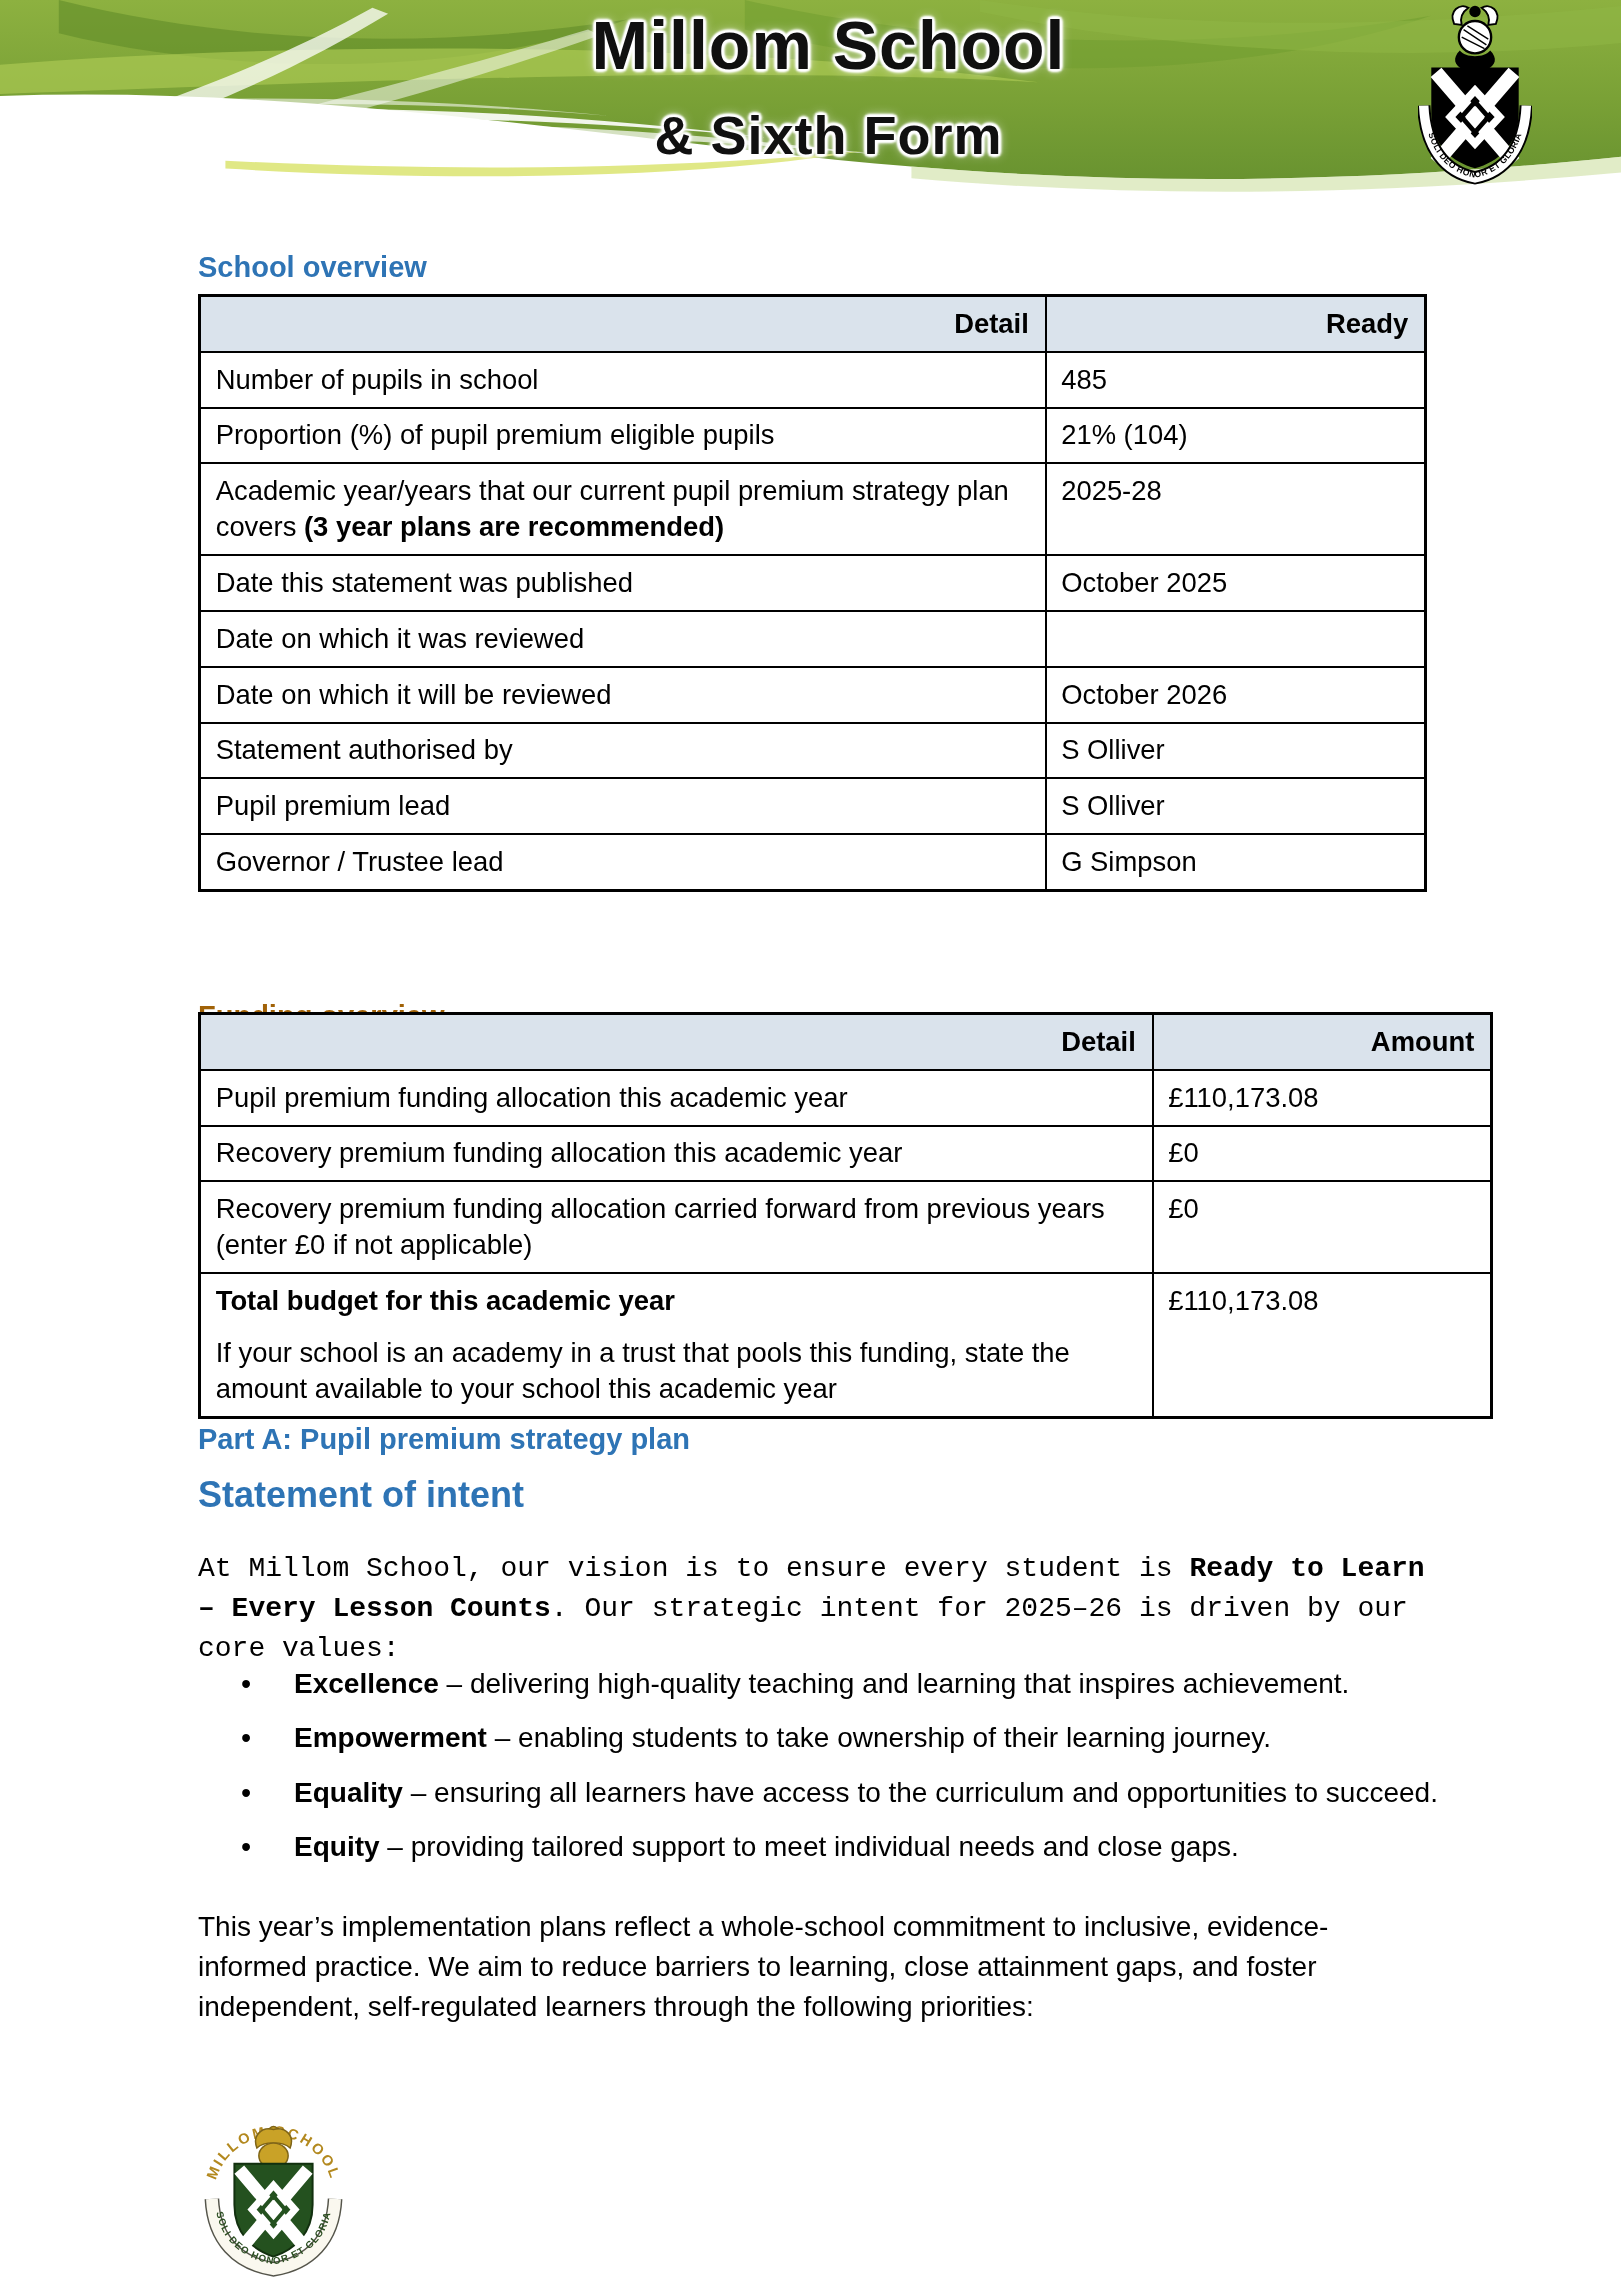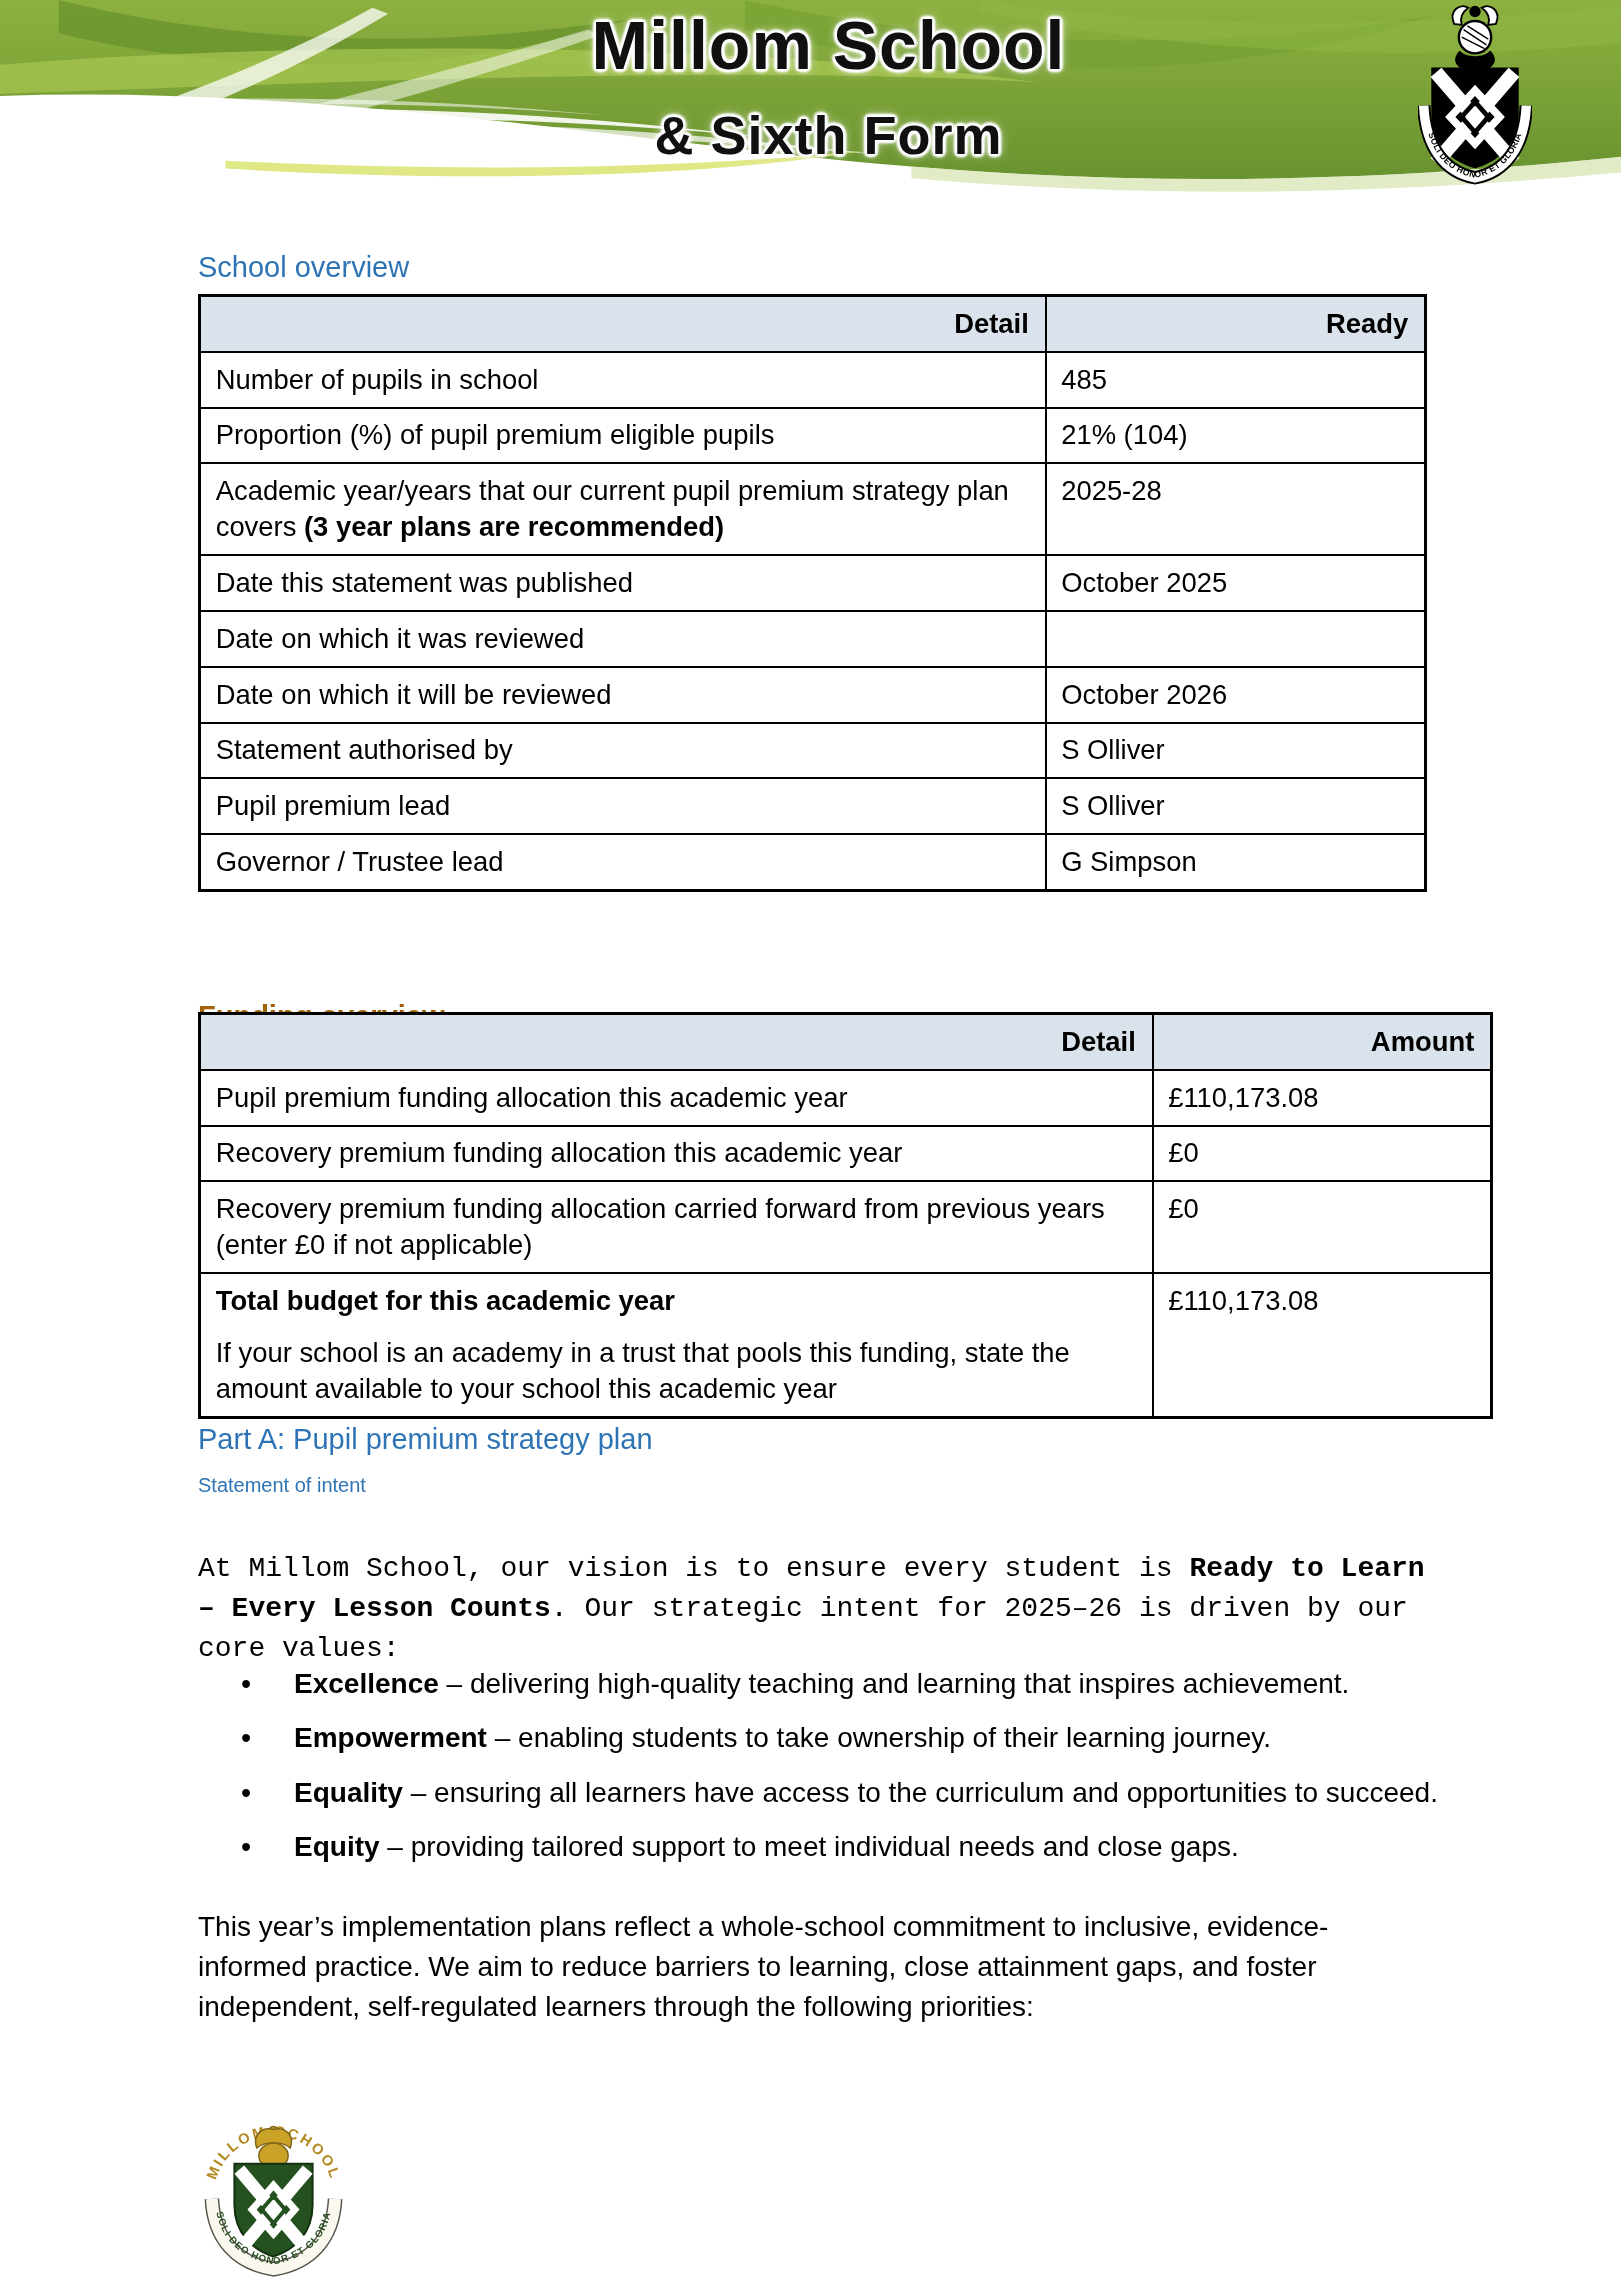--- a/index.html
+++ b/index.html
@@ -18,25 +18,25 @@
     text-shadow:
       -2.9px 0 2.9px #fff, 2.9px 0 2.9px #fff, 0 -2.9px 2.9px #fff, 0 2.9px 2.9px #fff,
       -2px -2px 2px #fff, 2px -2px 2px #fff, -2px 2px 2px #fff, 2px 2px 2px #fff,
       0 0 11.8px rgba(255,255,255,.9);
   }
   #banner-title-1 { left:554px; top:5.9px;  width:549px; font-size:68px; }
   #banner-title-2 { left:554px; top:104px; width:549px; font-size:54px; }
   #header-crest { position:absolute; left:1418px; top:2px; width:114px; height:192px; }
 
   
-  .sec-heading { position:absolute; left:198px; margin:0; font-weight:400; }
+  .sec-heading { position:absolute; left:198px; margin:0; font-weight:700; }
   #school-overview-heading { top:251px;  font-size:29px; color:#2e74b5; }
   #funding-heading         { top:1000px;  font-size:29px; color:#a16207; font-weight:700; }
   #part-a-heading          { top:1423px; font-size:29px; color:#2e74b5; }
-  #statement-heading       { top:1474px; font-size:20px; color:#2e74b5; }
+  #statement-heading       { top:1474px; font-size:36px; color:#2e74b5; }
 
   
   .doc-table {
     position:absolute; border-collapse:collapse; table-layout:fixed;
     border:3.9px solid #000; background:#fff;
   }
   #school-table  { left:198px; top:294px;  width:1226px; }
   #funding-table { left:198px; top:1012px; width:1292px; }
   .doc-table th, .doc-table td {
     border:2.5px solid #000; font-size:27.4px; line-height:1.32;

